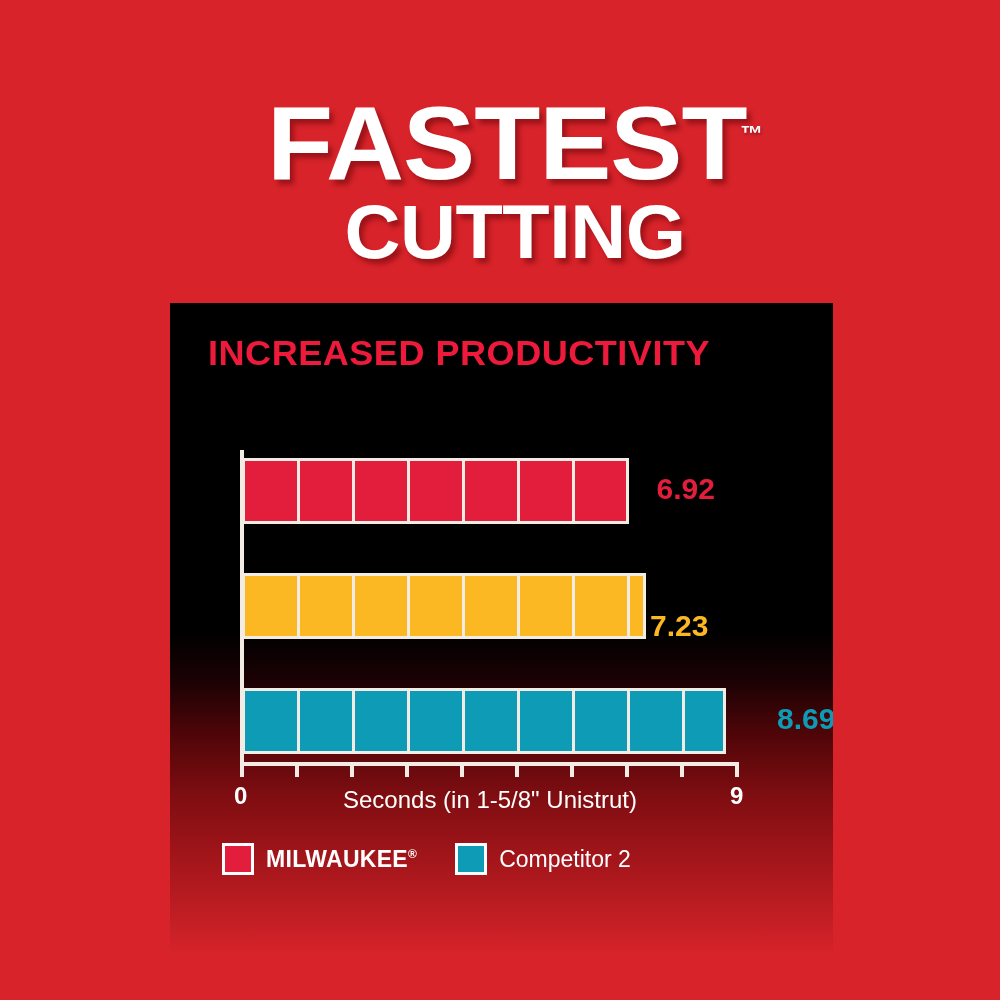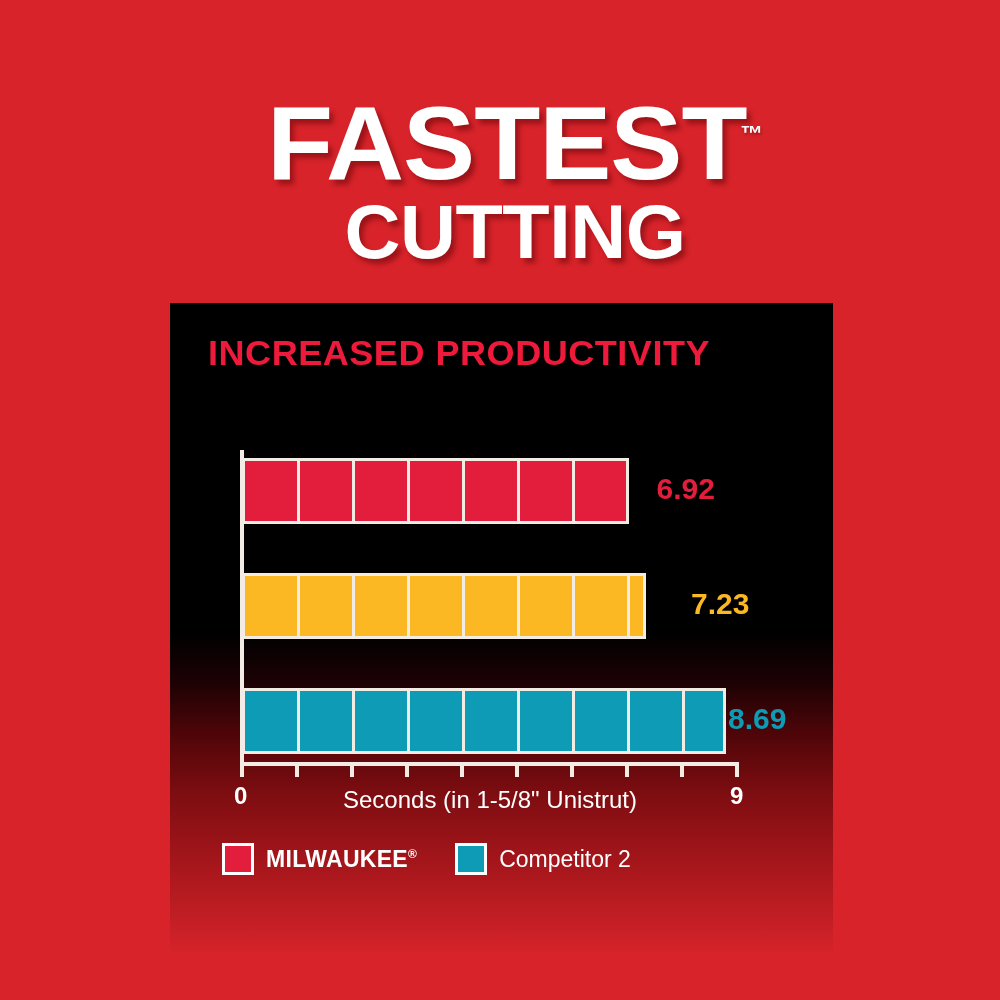--- a/index.html
+++ b/index.html
@@ -262,35 +262,35 @@
           <div class="bar" style="width: 403.65px;">
             <div class="seg" style="width: 55px; background: rgb(252, 184, 35);"></div>
             <div class="seg" style="width: 55px; background: rgb(252, 184, 35);"></div>
             <div class="seg" style="width: 55px; background: rgb(252, 184, 35);"></div>
             <div class="seg" style="width: 55px; background: rgb(252, 184, 35);"></div>
             <div class="seg" style="width: 55px; background: rgb(252, 184, 35);"></div>
             <div class="seg" style="width: 55px; background: rgb(252, 184, 35);"></div>
             <div class="seg" style="width: 55px; background: rgb(252, 184, 35);"></div>
             <div class="seg" style="width: 12.65px; background: rgb(252, 184, 35);"></div>
           </div>
-          <div class="bar-value" style="left: 449px; color: rgb(252, 184, 35);">7.23</div>
+          <div class="bar-value" style="left: 408px; color: rgb(252, 184, 35); margin-top: 22px;">7.23</div>
         </div>
         <div class="bar-row" id="bar-row-2">
           <div class="bar" style="width: 483.95px;">
             <div class="seg" style="width: 55px; background: rgb(13, 155, 181);"></div>
             <div class="seg" style="width: 55px; background: rgb(13, 155, 181);"></div>
             <div class="seg" style="width: 55px; background: rgb(13, 155, 181);"></div>
             <div class="seg" style="width: 55px; background: rgb(13, 155, 181);"></div>
             <div class="seg" style="width: 55px; background: rgb(13, 155, 181);"></div>
             <div class="seg" style="width: 55px; background: rgb(13, 155, 181);"></div>
             <div class="seg" style="width: 55px; background: rgb(13, 155, 181);"></div>
             <div class="seg" style="width: 55px; background: rgb(13, 155, 181);"></div>
             <div class="seg" style="width: 37.95px; background: rgb(13, 155, 181);"></div>
           </div>
-          <div class="bar-value" style="left: 486px; color: rgb(13, 155, 181);">8.69</div>
+          <div class="bar-value" style="left: 535px; color: rgb(13, 155, 181);">8.69</div>
         </div>
       </div>
 
     <div class="axis-end-label" id="axis-label-min">0</div>
     <div class="axis-end-label" id="axis-label-max">9</div>
     <div id="x-axis-title">Seconds (in 1-5/8" Unistrut)</div>
   </div>
 
   <div id="legend">
       <div class="legend-item">

